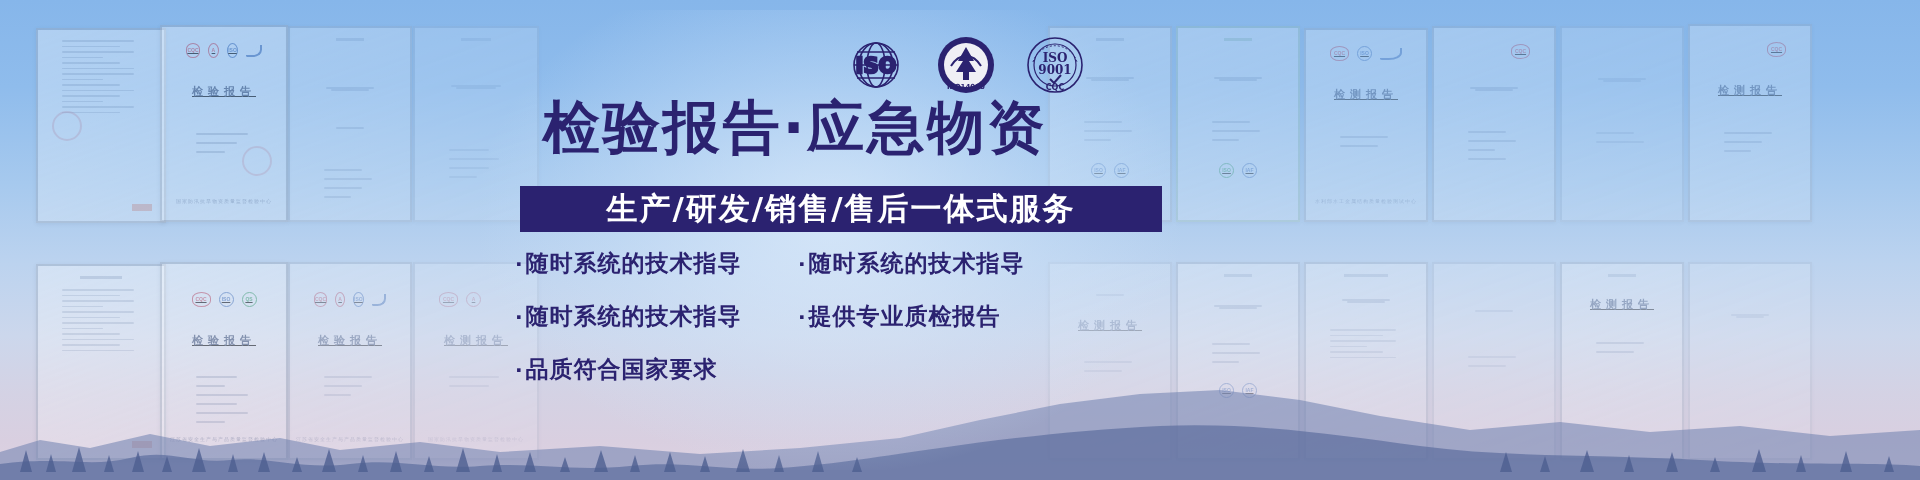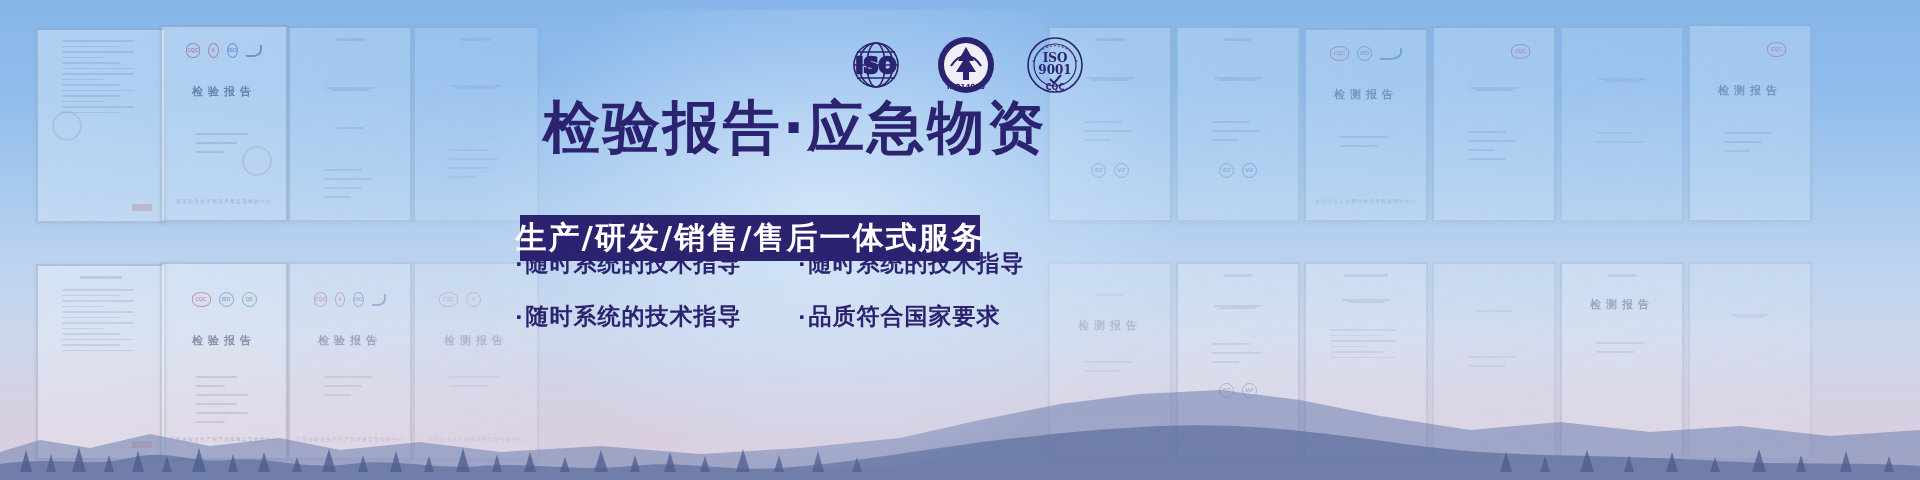--- a/index.html
+++ b/index.html
@@ -35,20 +35,21 @@
 
   
   .cert-wall { position:absolute; inset:0; }
   .cert {
     position:absolute;
     background:linear-gradient(160deg, rgba(255,255,255,.66), rgba(255,255,255,.40));
     border:2px solid rgba(92,110,140,.45);
     box-shadow:0 1px 4px rgba(40,60,95,.18);
     padding:10px 24px;
     overflow:hidden;
+    text-decoration:underline;
   }
   .cert.dim  { opacity:.50; }
   .cert.dim2 { opacity:.34; }
   .cert.dim3 { opacity:.22; }
 
   .c-logos { display:flex; gap:8px; justify-content:center; align-items:center; margin-top:6px; }
   .c-logo {
     width:15px; height:15px; border-radius:50%;
     border:1.6px solid currentColor;
     font-size:5px; line-height:12px; text-align:center; font-weight:bold;
@@ -105,23 +106,23 @@
     text-align:center;
     font-family:"DejaVu Sans","Liberation Sans",sans-serif;
     font-weight:bold;
     font-size:57px; line-height:1.05;
     letter-spacing:3px;
     color:#2b2270;
     white-space:nowrap;
   }
   .subbar {
     position:absolute; left:520px; top:186px;
-    width:460px; height:46px;
+    width:642px; height:46px;
     background:#2b2270;
-    display:flex; align-items:center; justify-content:center;margin-top:29px;
+    display:flex; align-items:center; justify-content:center;
   }
   .subbar-text {
     color:#ffffff; font-weight:bold; font-size:31px; letter-spacing:2px;
     font-family:"DejaVu Sans","Liberation Sans",sans-serif;
     white-space:nowrap;
   }
   .bullets {
     position:absolute; left:515px; top:248px;
     width:560px;
     display:grid; grid-template-columns:1fr 1fr;
@@ -529,17 +530,20 @@
     <div class="bullet">
       <span class="dot">·</span><span>随时系统的技术指导</span>
     </div>
     <div class="bullet">
       <span class="dot">·</span><span>随时系统的技术指导</span>
     </div>
     <div class="bullet">
       <span class="dot">·</span><span>随时系统的技术指导</span>
     </div>
     <div class="bullet">
+      <span class="dot">·</span><span>提供专业质检报告</span>
+    </div>
+    <div class="bullet">
       <span class="dot">·</span><span>品质符合国家要求</span>
     </div>
   </div>
 
 </div>
 
 </body></html>

